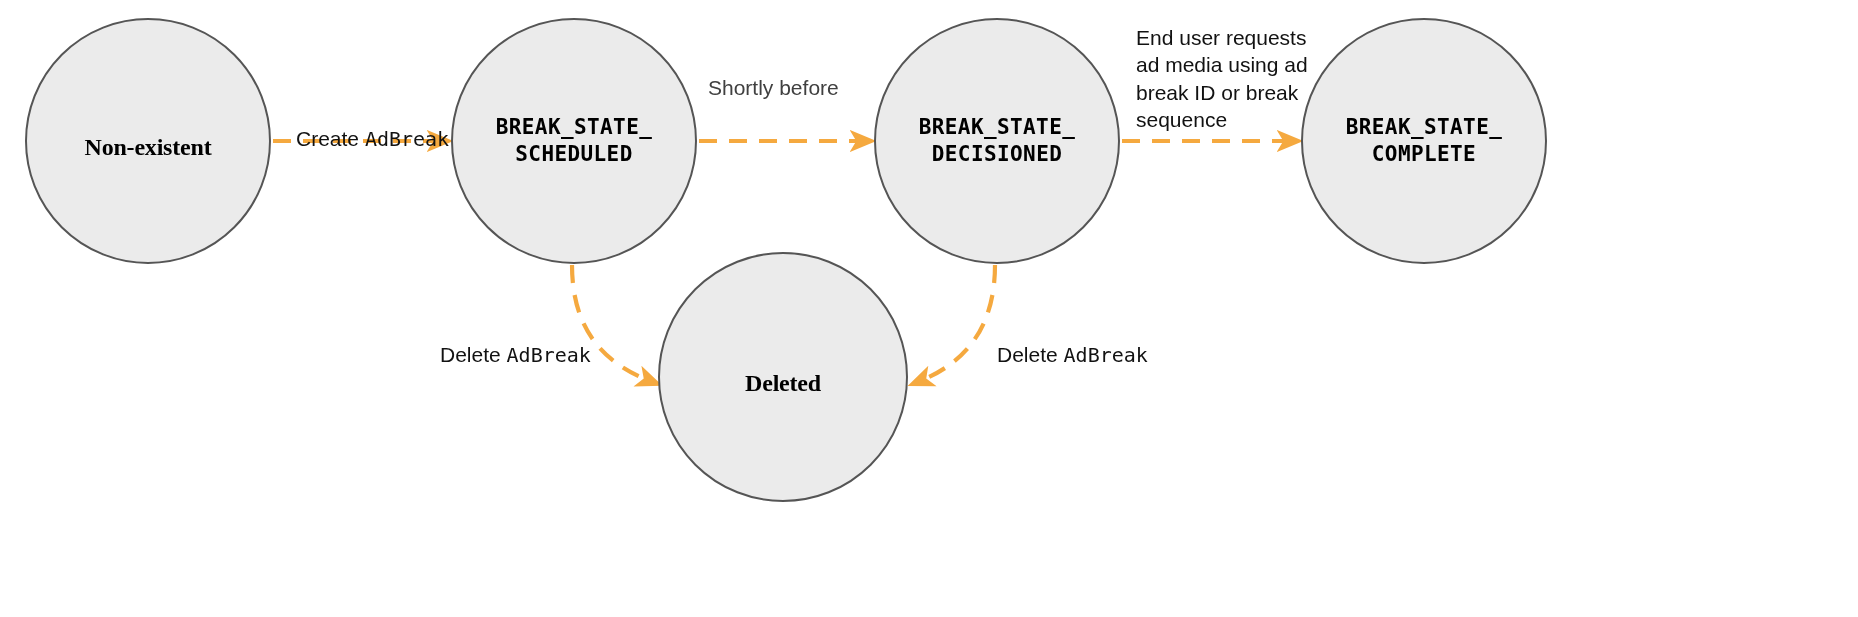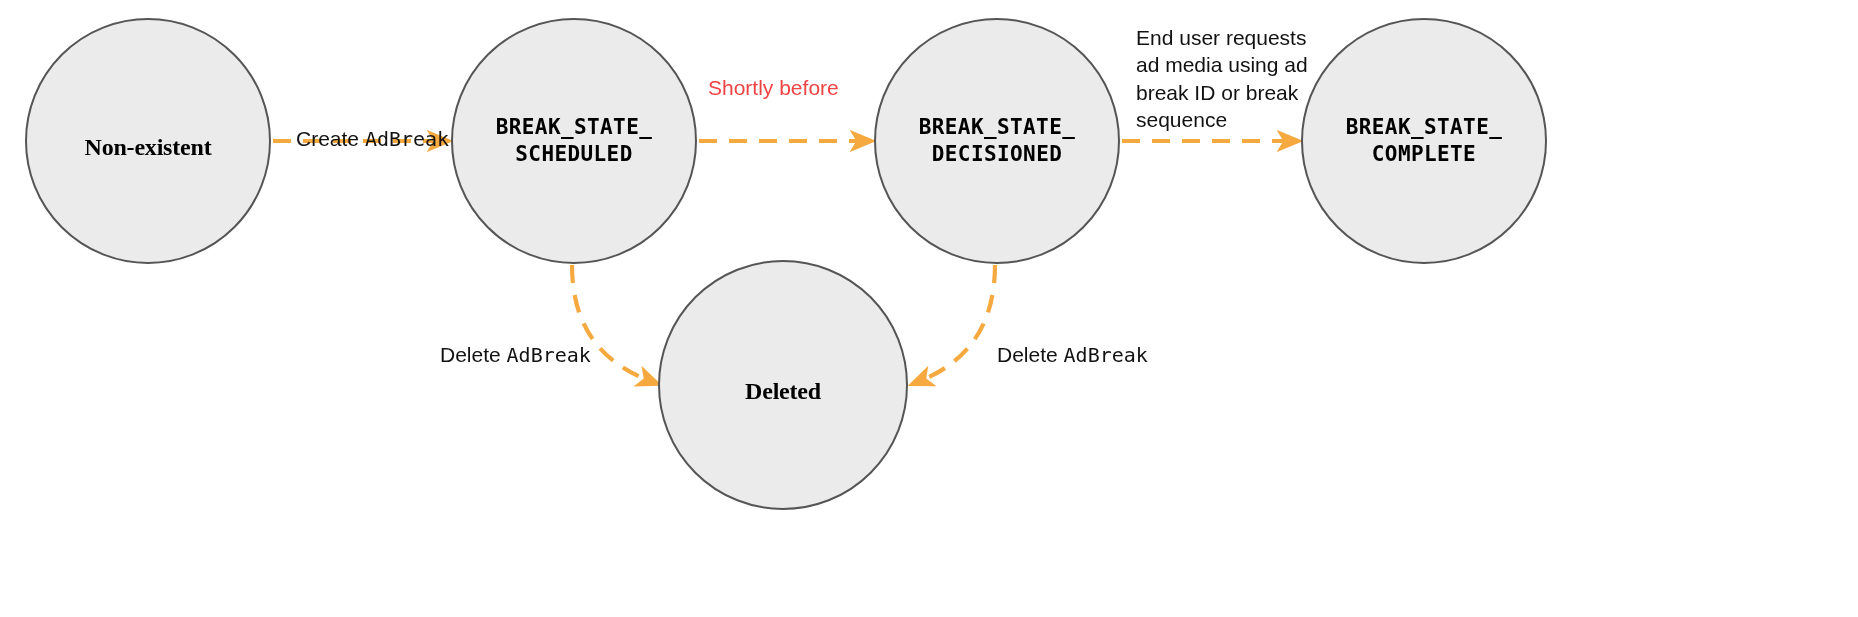--- a/index.html
+++ b/index.html
@@ -114,25 +114,25 @@
     </div>
   </div>
 
   <div class="node" id="node-3" style="left: 1301px; top: 18px; width: 246px; height: 246px; background: rgb(235, 235, 235); border-color: rgb(85, 85, 85);">
     <div class="node-label mono">
       <span>BREAK_STATE_</span><br>
       <span>COMPLETE</span>
     </div>
   </div>
 
-  <div class="node" id="node-4" style="left: 658px; top: 260px; width: 250px; height: 250px; background: rgb(235, 235, 235); border-color: rgb(85, 85, 85);">
+  <div class="node" id="node-4" style="left: 658px; top: 252px; width: 250px; height: 250px; background: rgb(235, 235, 235); border-color: rgb(85, 85, 85);">
     <div class="node-label sans">
       <span>Deleted</span>
     </div>
   </div>
 
   <div class="edge-label left" id="edge-label-0" style="left: 296px; top: 85px; color: rgb(18, 18, 18); margin-top: 40px;"><div><span class="sans">Create </span><span class="mono">AdBreak</span></div></div>
-  <div class="edge-label left" id="edge-label-1" style="left: 708px; top: 74px; color: #ef4444;"><div><span class="sans">Shortly before</span></div></div>
+  <div class="edge-label left" id="edge-label-1" style="left: 708px; top: 74px; color: #404040;"><div><span class="sans">Shortly before</span></div></div>
   <div class="edge-label left" id="edge-label-2" style="left: 1136px; top: 24px; color: rgb(18, 18, 18);"><div><span class="sans">End user requests</span></div><div><span class="sans">ad media using ad</span></div><div><span class="sans">break ID or break</span></div><div><span class="sans">sequence</span></div></div>
   <div class="edge-label left" id="edge-label-3" style="left: 440px; top: 341px; color: rgb(18, 18, 18);"><div><span class="sans">Delete </span><span class="mono">AdBreak</span></div></div>
   <div class="edge-label left" id="edge-label-4" style="left: 997px; top: 341px; color: rgb(18, 18, 18);"><div><span class="sans">Delete </span><span class="mono">AdBreak</span></div></div>
 
 </div>
 
 </body></html>

